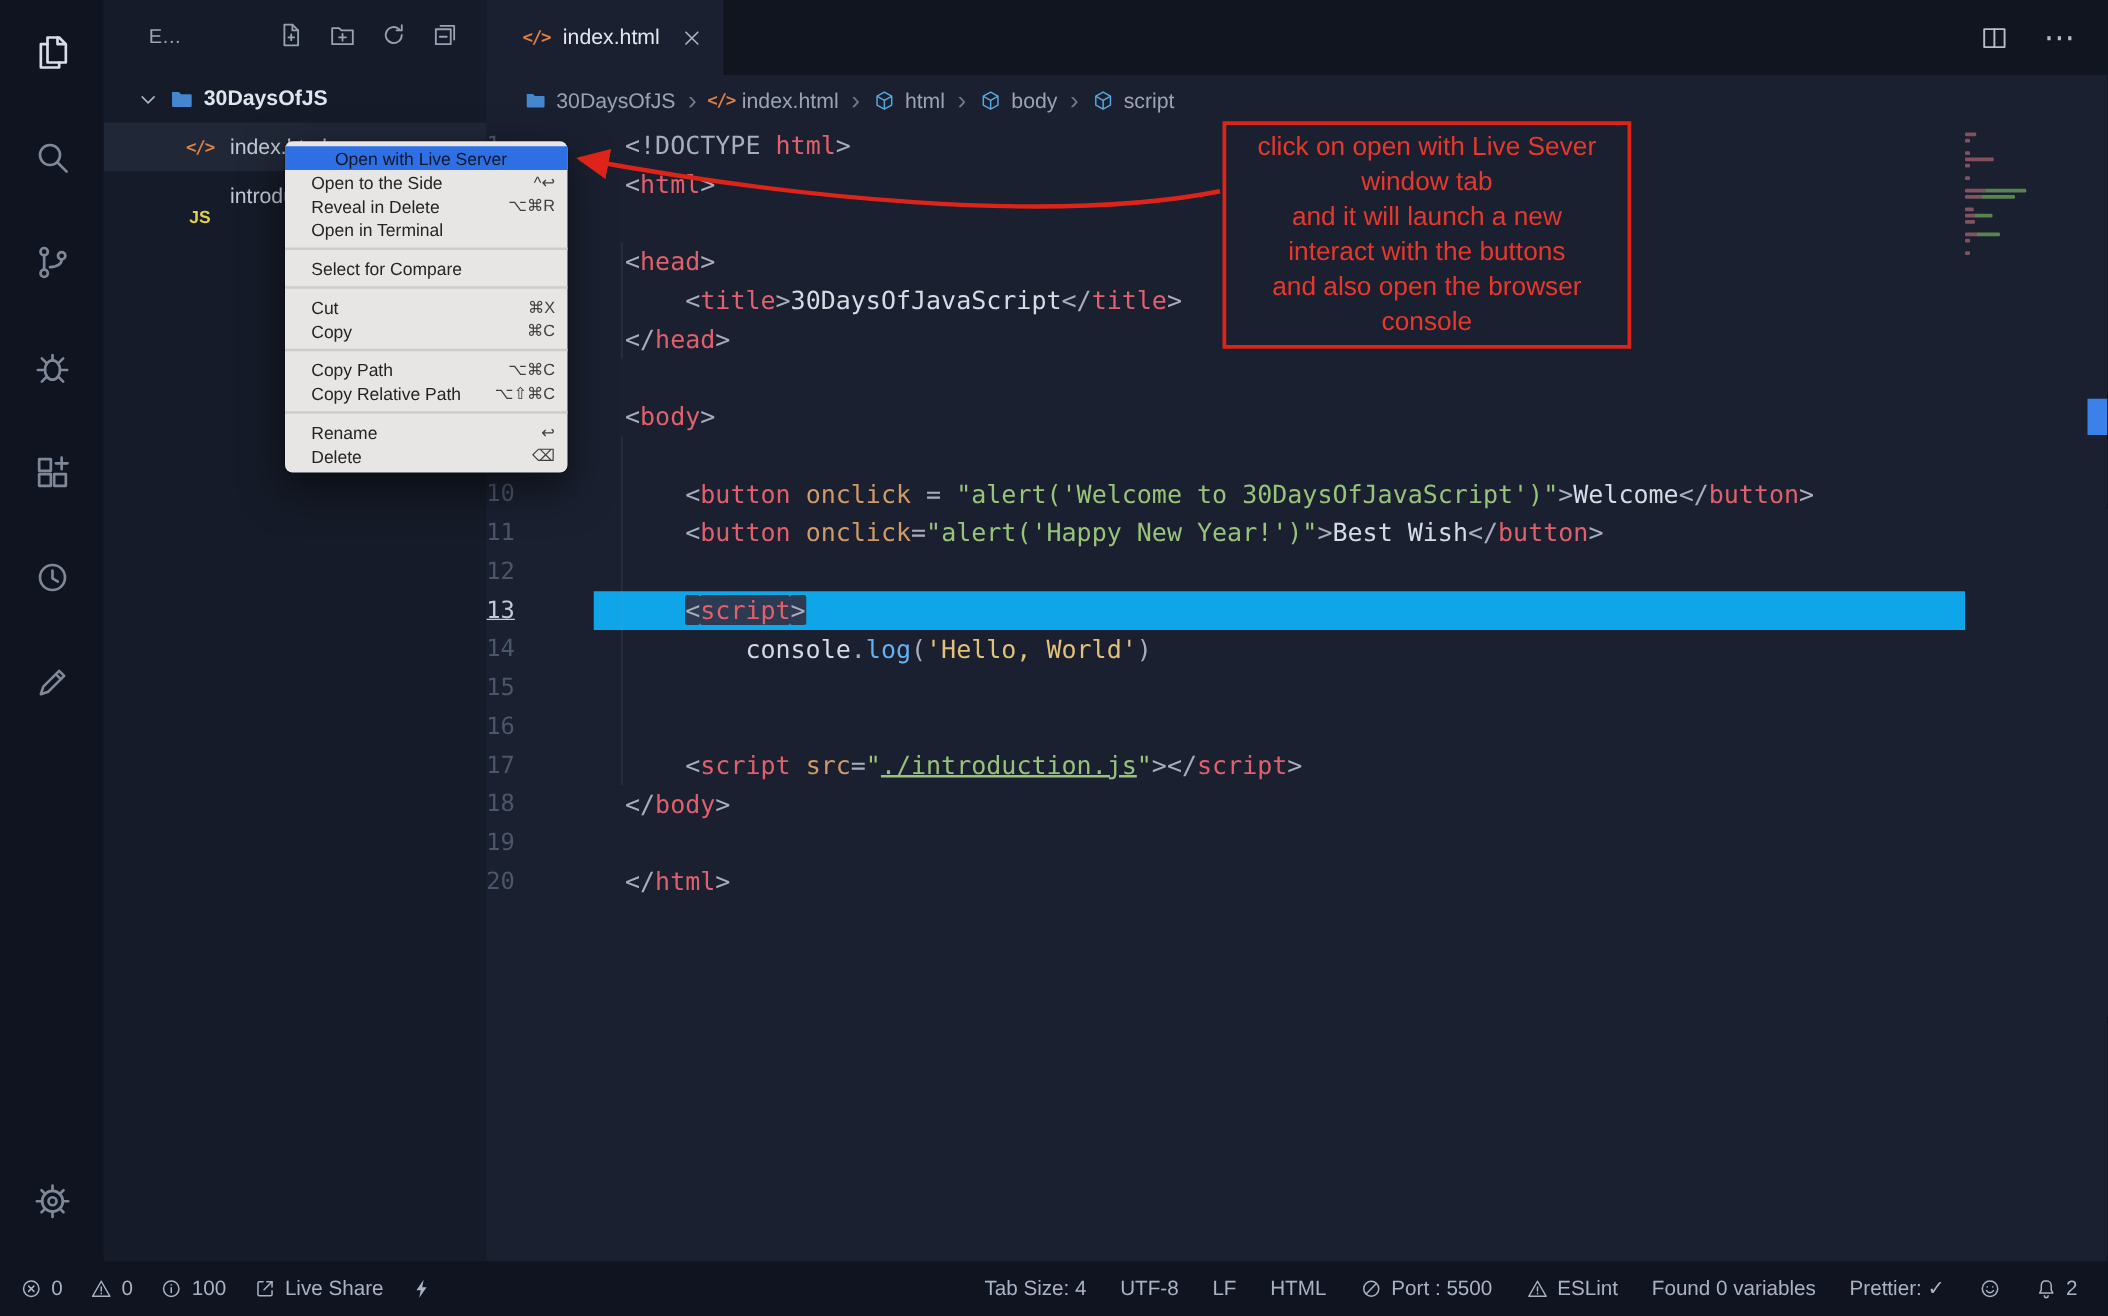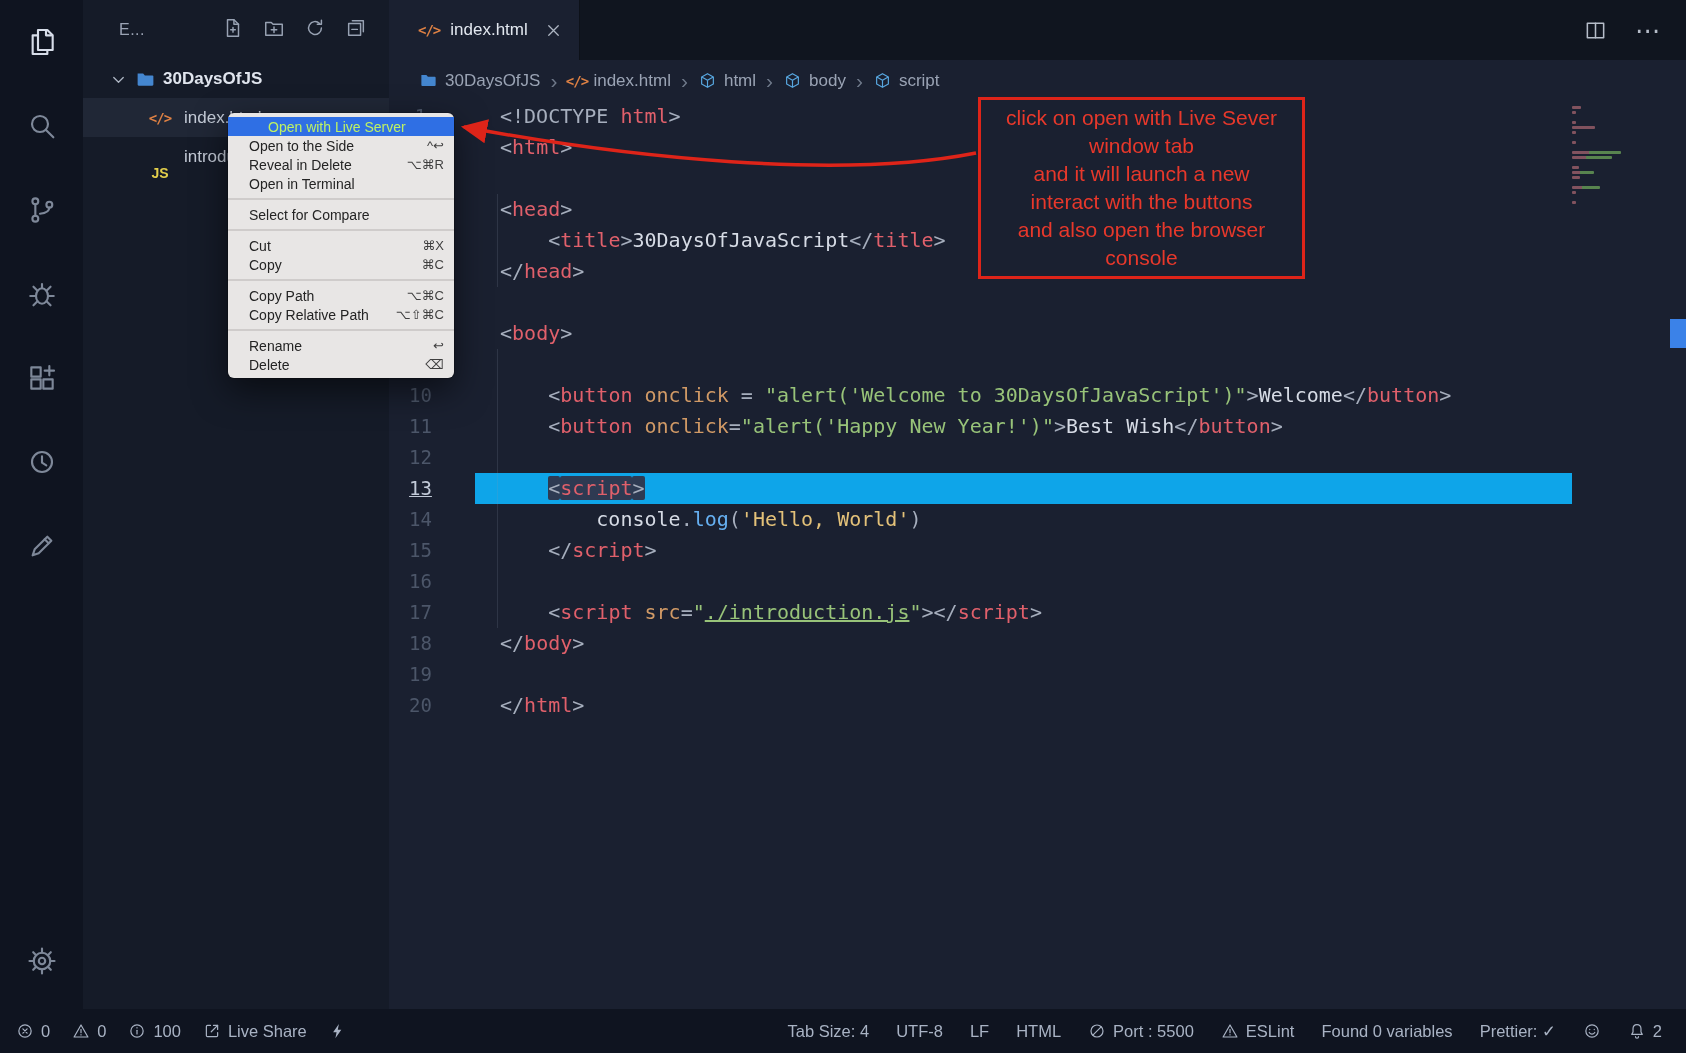--- a/index.html
+++ b/index.html
@@ -46,21 +46,21 @@
   .tab-actions .icon{width:23px;height:23px;cursor:pointer;}
   .more-label{font-size:25px;color:#b6bdc9;cursor:pointer;line-height:1;}
 
   .breadcrumbs{height:41px;display:flex;align-items:center;gap:9px;padding-left:30px;font-size:17px;color:#9aa3b4;flex:none;}
   .bc-item{display:flex;align-items:center;gap:7px;cursor:pointer;}
   .bc-item .icon{width:19px;height:19px;}
   .bc-sep{color:#6f798a;font-size:21px;margin:0 1px;}
 
   .code-region{flex:1;position:relative;overflow:hidden;}
   .code-line{display:flex;height:31px;line-height:31px;font-family:"DejaVu Sans Mono",monospace;font-size:20px;}
-  .ln{flex:none;width:86px;padding-right:23px;box-sizing:border-box;text-align:center;color:#4c5669;font-size:19px;}
+  .ln{flex:none;width:86px;padding-right:23px;box-sizing:border-box;text-align:left;color:#4c5669;font-size:19px;}
   .ct{flex:1;white-space:pre;padding-left:25px;margin-right:114px;}
   .code-line.active .ct{background:#0ea5e9;}
   .code-line.active .ln{color:#c2cad8;text-decoration:underline;}
   .tk.pn{color:#a6aebd}
   .tk.tag{color:#e0606b}
   .tk.attr{color:#d19a66}
   .tk.str{color:#98c379}
   .tk.stry{color:#e3c179}
   .tk.fn{color:#66b0f2}
   .tk.txt{color:#d6dbe5}
@@ -71,21 +71,21 @@
   .minimap{position:absolute;top:3px;right:17px;width:97px;}
   .mm-bar{height:3px;margin:2px 0;border-radius:1px;opacity:.9;}
   .scrollbar{position:absolute;right:0;top:0;bottom:0;width:16px;}
   .scroll-ind{position:absolute;right:0;top:218px;width:16px;height:29px;background:#3b82e8;}
 
   
   .context-menu{position:absolute;left:228px;top:113px;width:226px;background:#e8e6e5;border-radius:6px;
                 padding:4px 0;box-shadow:0 12px 34px rgba(0,0,0,.55),0 0 0 1px rgba(0,0,0,.18);
                 z-index:40;font-size:14px;color:#242424;}
   .menu-item{height:19px;display:flex;align-items:center;padding:0 10px 0 21px;cursor:pointer;}
-  .menu-item.highlighted{background:#2f6fe4;color:#bef264;padding-left:40px;}
+  .menu-item.highlighted{background:#2f6fe4;color:#0f172a;padding-left:40px;}
   .menu-shortcut{margin-left:auto;color:#3f3f3f;font-size:13px;}
   .menu-item.highlighted .menu-shortcut{color:#fff;}
   .menu-sep{height:2px;background:#cfcccb;margin:5px 0;}
 
   
   .annotation-box{position:absolute;left:978px;top:97px;width:327px;height:182px;border:3px solid #de2419;
                   box-sizing:border-box;z-index:45;display:flex;flex-direction:column;justify-content:center;
                   text-align:center;color:#e8382b;font-size:21px;line-height:28px;}
   .arrow-svg{position:absolute;left:0;top:0;width:1686px;height:1053px;pointer-events:none;z-index:46;}
 
@@ -363,21 +363,20 @@
           <div class="code-line active">
             <span class="ln">13</span>
             <span class="ct"><span class="tk pn">    </span><span class="tk pn hl">&lt;</span><span class="tk tag hl">script</span><span class="tk pn hl">&gt;</span></span>
           </div>
           <div class="code-line">
             <span class="ln">14</span>
             <span class="ct"><span class="tk txt">        console</span><span class="tk pn">.</span><span class="tk fn">log</span><span class="tk pn">(</span><span class="tk stry">'Hello, World'</span><span class="tk pn">)</span></span>
           </div>
           <div class="code-line">
             <span class="ln">15</span>
-            <span class="ct"><span class="tk pn">    &lt;/</span><span class="tk tag">script</span><span class="tk pn">&gt;</span></span>
           </div>
           <div class="code-line">
             <span class="ln">16</span>
             <span class="ct"></span>
           </div>
           <div class="code-line">
             <span class="ln">17</span>
             <span class="ct"><span class="tk pn">    &lt;</span><span class="tk tag">script</span><span class="tk txt"> </span><span class="tk attr">src</span><span class="tk pn">=</span><span class="tk str">"</span><span class="tk link">./introduction.js</span><span class="tk str">"</span><span class="tk pn">&gt;</span><span class="tk pn">&lt;/</span><span class="tk tag">script</span><span class="tk pn">&gt;</span></span>
           </div>
           <div class="code-line">

